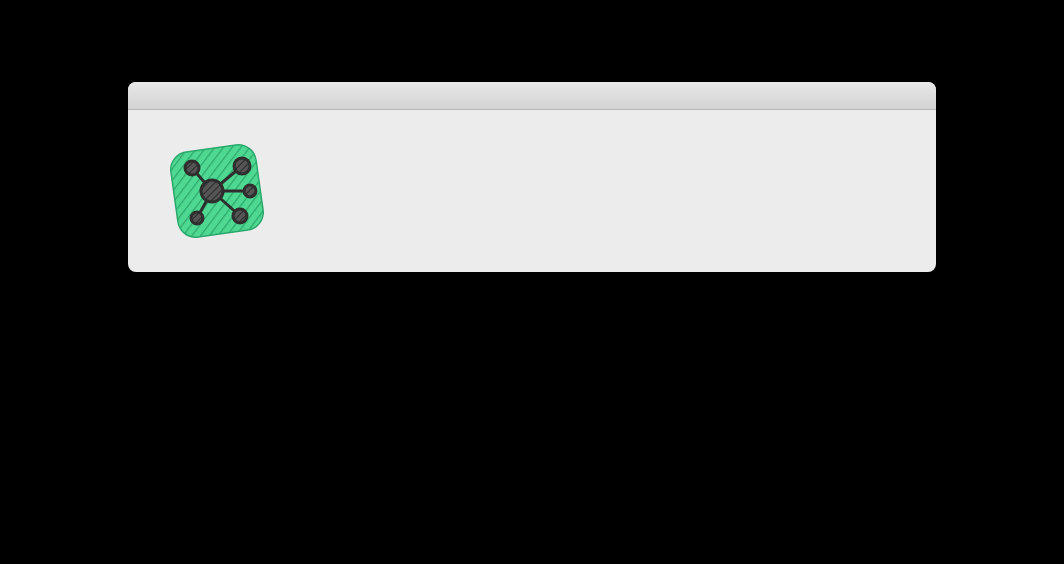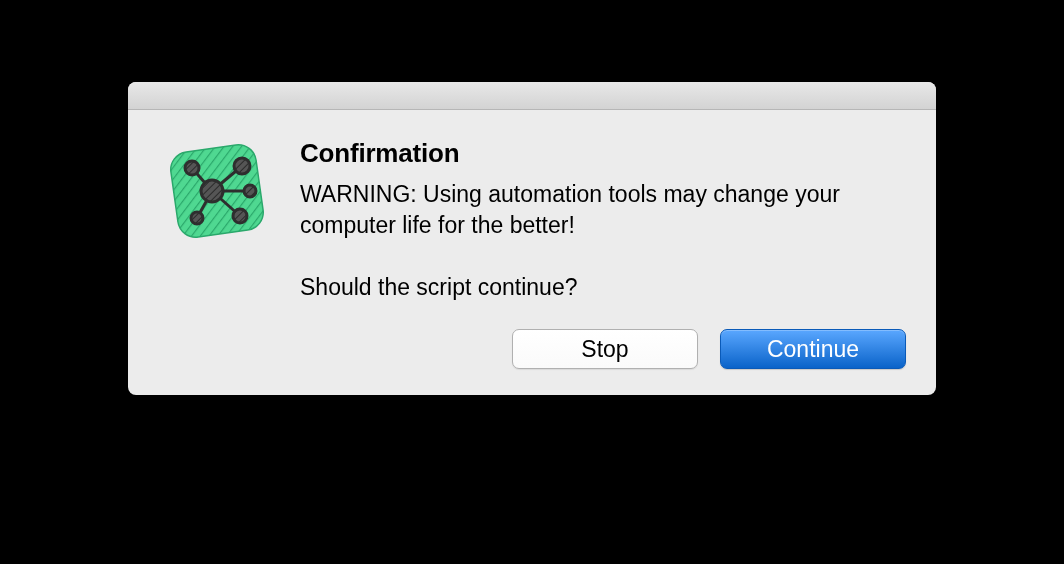--- a/index.html
+++ b/index.html
@@ -129,24 +129,14 @@
           <circle cx="50" cy="55" r="11"></circle>
 
           <circle cx="30" cy="32" r="7"></circle>
           <circle cx="80" cy="30" r="8"></circle>
           <circle cx="88" cy="55" r="6"></circle>
           <circle cx="78" cy="80" r="7"></circle>
           <circle cx="35" cy="82" r="6"></circle>
         </g>
       </svg>
     </div>
-    <div class="text-block">
-      <h1 class="dialog-title">Confirmation</h1>
-      <div class="dialog-message">WARNING: Using automation tools may change your computer life for the better!
-
-Should the script continue?</div>
-    </div>
-  </div>
-  <div class="buttons">
-    <button class="btn btn-secondary">Stop</button>
-    <button class="btn btn-primary">Continue</button>
   </div>
 </div>
 
 </body></html>

